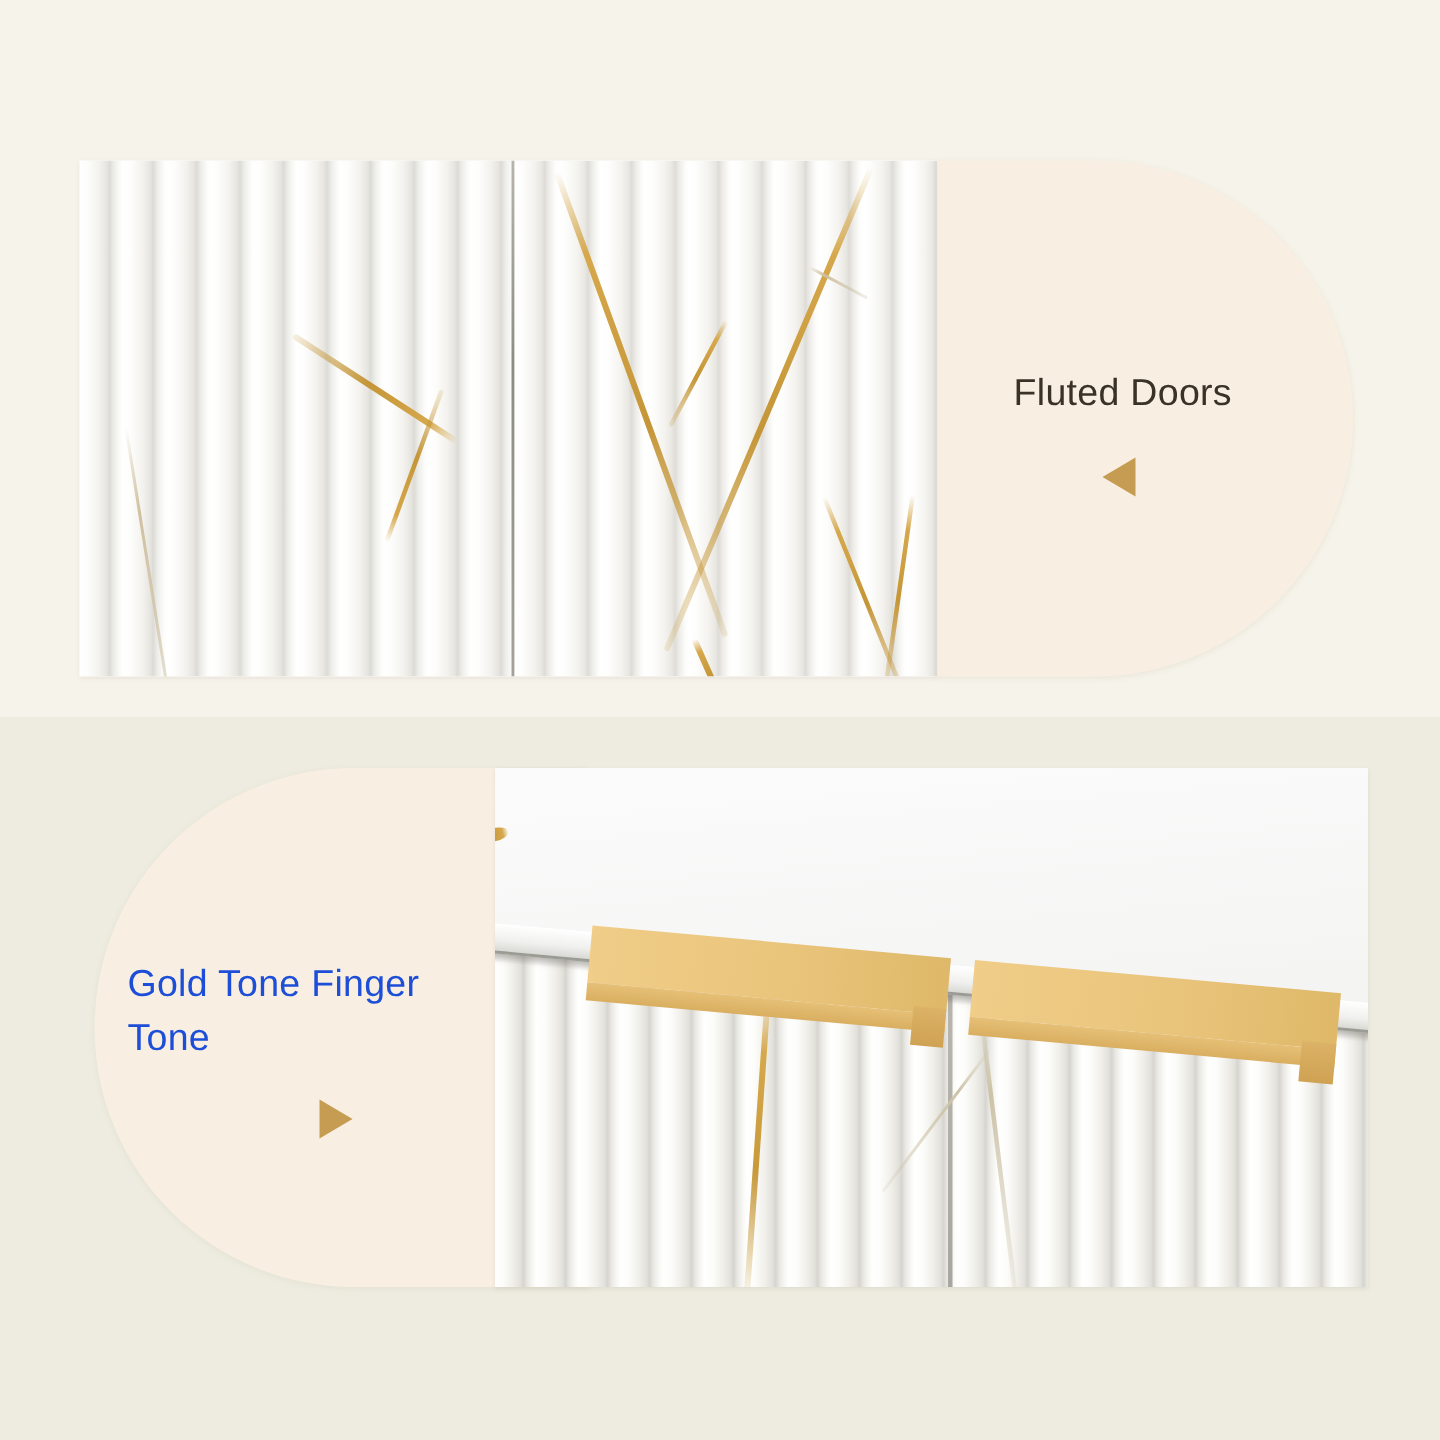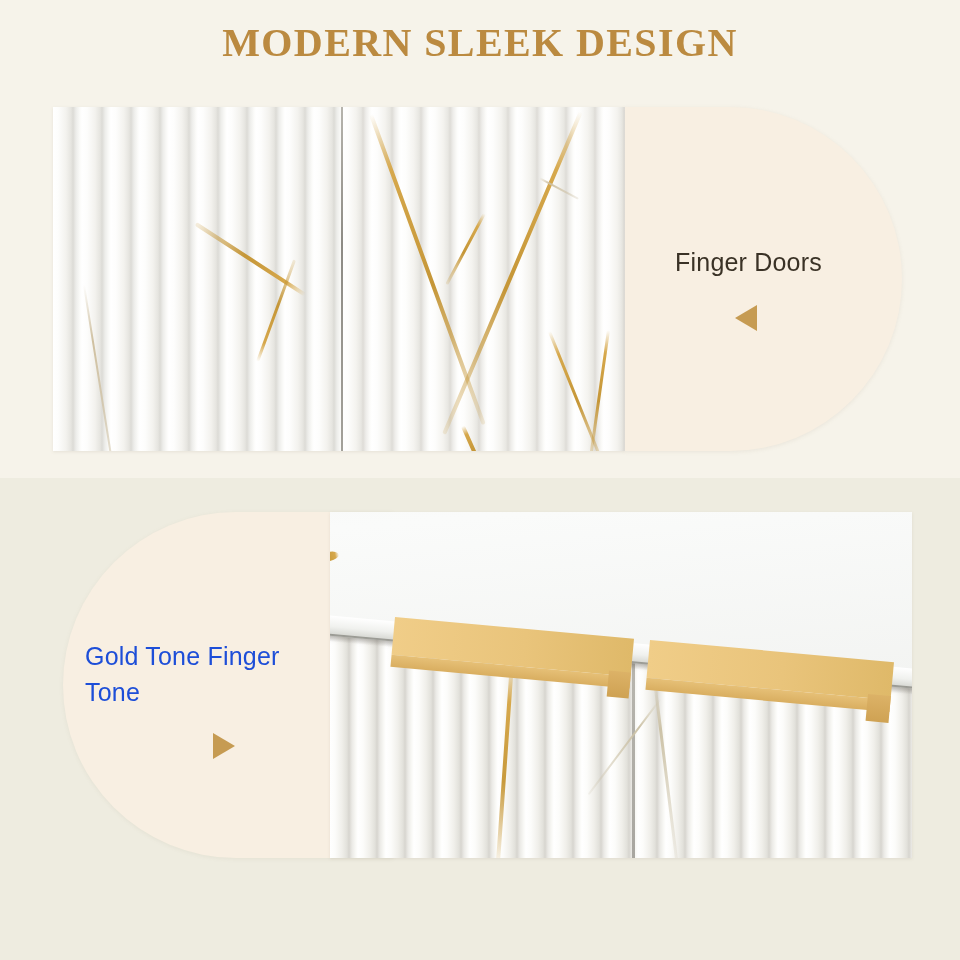--- a/index.html
+++ b/index.html
@@ -265,21 +265,20 @@
   }
 </style>
 </head>
 <body>
 
 <div id="stage">
 
   <div class="band-top"></div>
   <div class="band-bottom"></div>
 
-  <div class="headline">MODERN SLEEK DESIGN</div>
 
   <div class="top-photo">
 
     <div class="door door-l">
       <div class="flutes"></div>
 
       <div class="vein thin" style="left:30px; top:178px; width:2px; height:230px; transform:rotate(-9deg);"></div>
 
       <div class="vein" style="left:253px; top:186px; width:4px; height:130px; transform:rotate(123deg);"></div>
       <div class="vein" style="left:206px; top:255px; width:3px; height:108px; transform:rotate(200deg);"></div>
@@ -294,21 +293,21 @@
       <div class="vein" style="left:118px; top:320px; width:4px; height:50px; transform:rotate(-24deg);"></div>
       <div class="vein" style="left:236px; top:4px; width:4px; height:350px; transform:rotate(23deg);"></div>
       <div class="vein" style="left:205px; top:225px; width:3px; height:140px; transform:rotate(-22deg);"></div>
       <div class="vein" style="left:264px; top:223px; width:3px; height:130px; transform:rotate(8deg);"></div>
       <div class="vein" style="left:140px; top:106px; width:3px; height:80px; transform:rotate(28deg);"></div>
       <div class="vein thin" style="left:196px; top:72px; width:2px; height:44px; transform:rotate(-62deg);"></div>
     </div>
   </div>
 
   <div class="callout-top">
-    <div class="ct-label">Finger Doors</div>
+    <div class="ct-label">Fluted Doors</div>
     <div class="tri-left"></div>
   </div>
 
   <div class="bottom-callout">
     <div class="bc-label">
       <span>Gold Tone Finger</span><br>
       <span>Tone</span>
     </div>
     <div class="tri-right"></div>
   </div>

